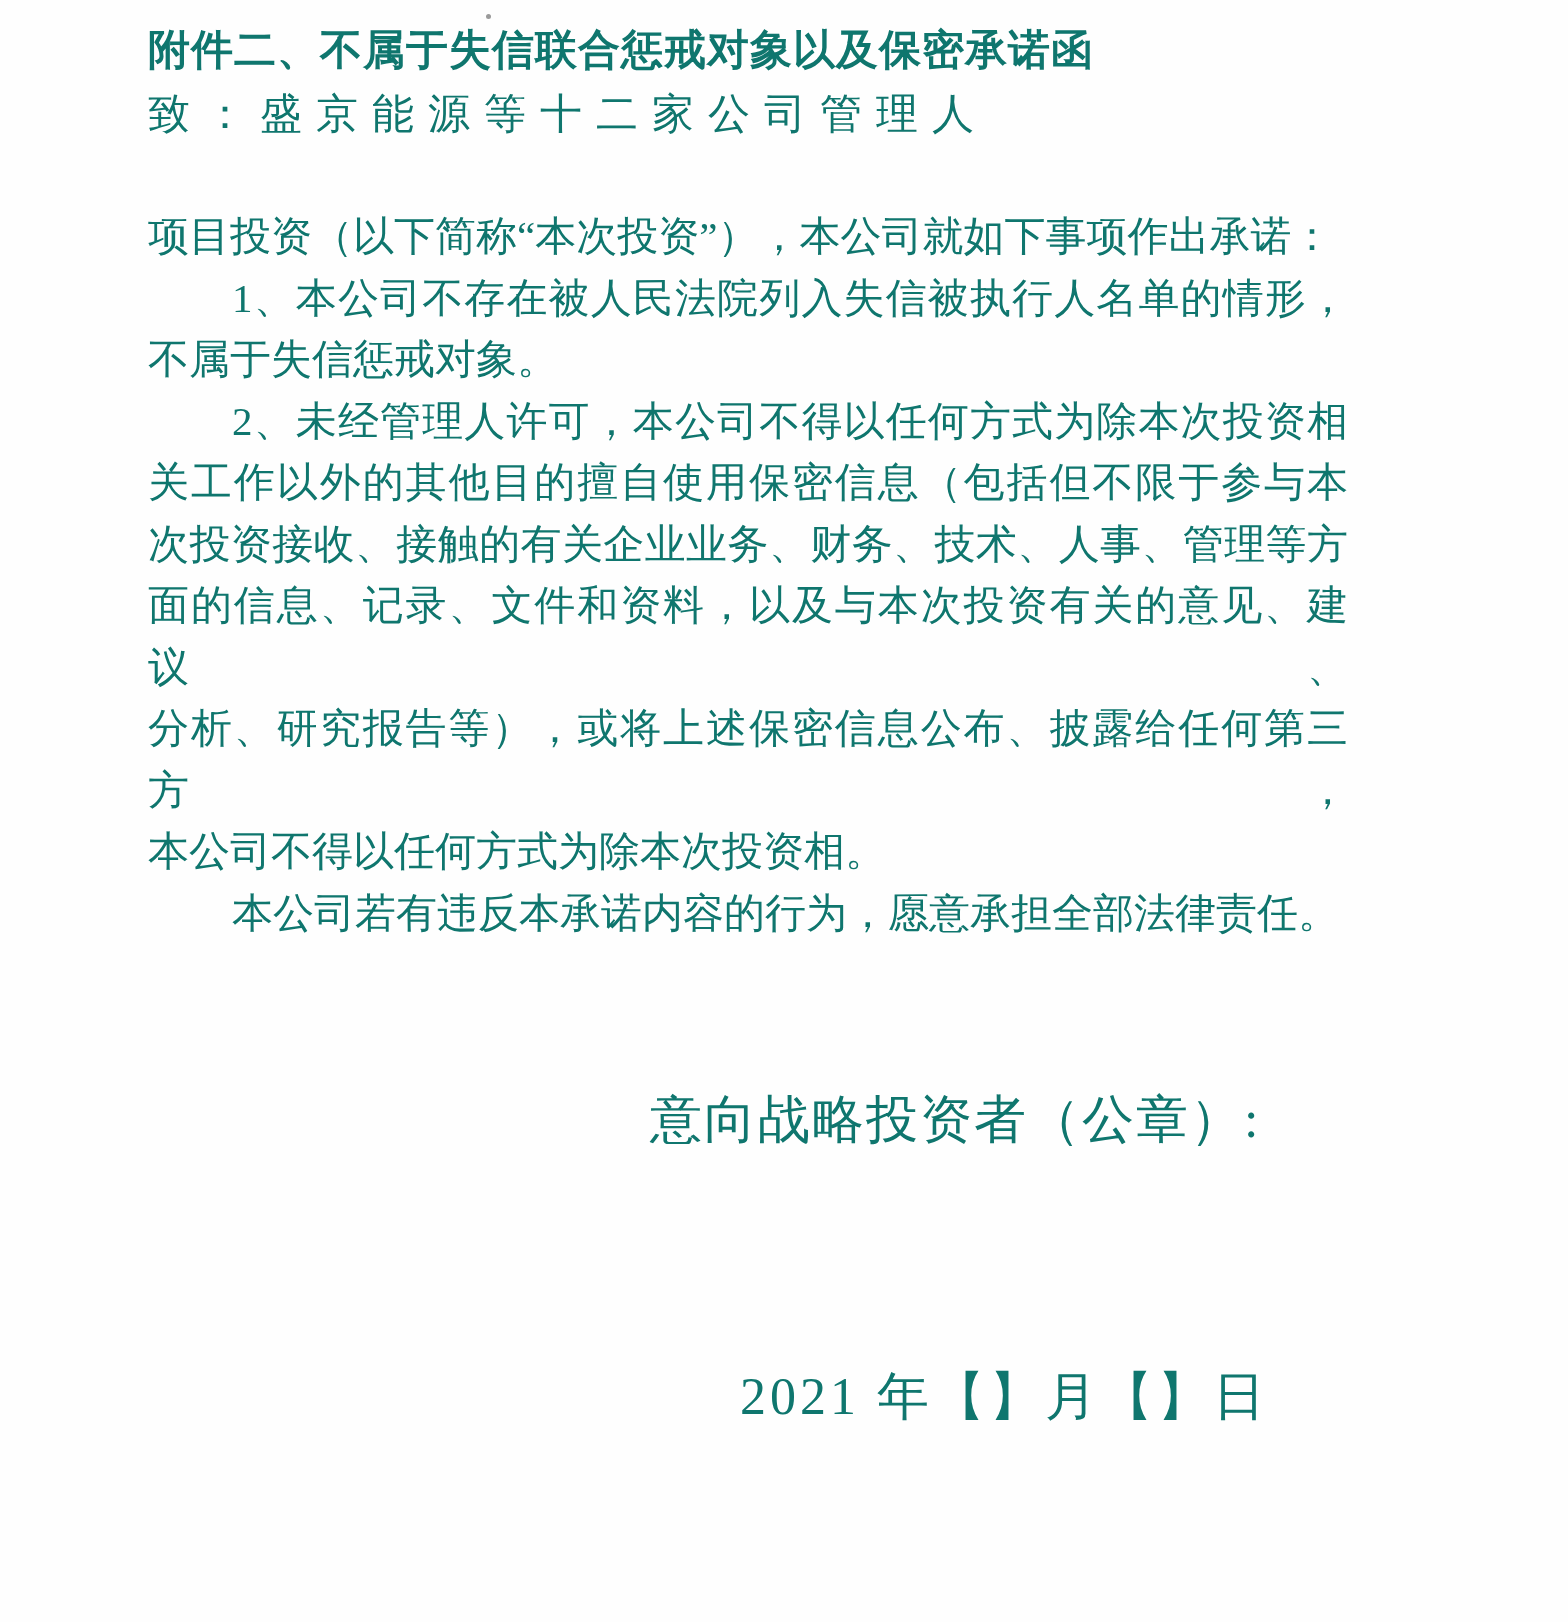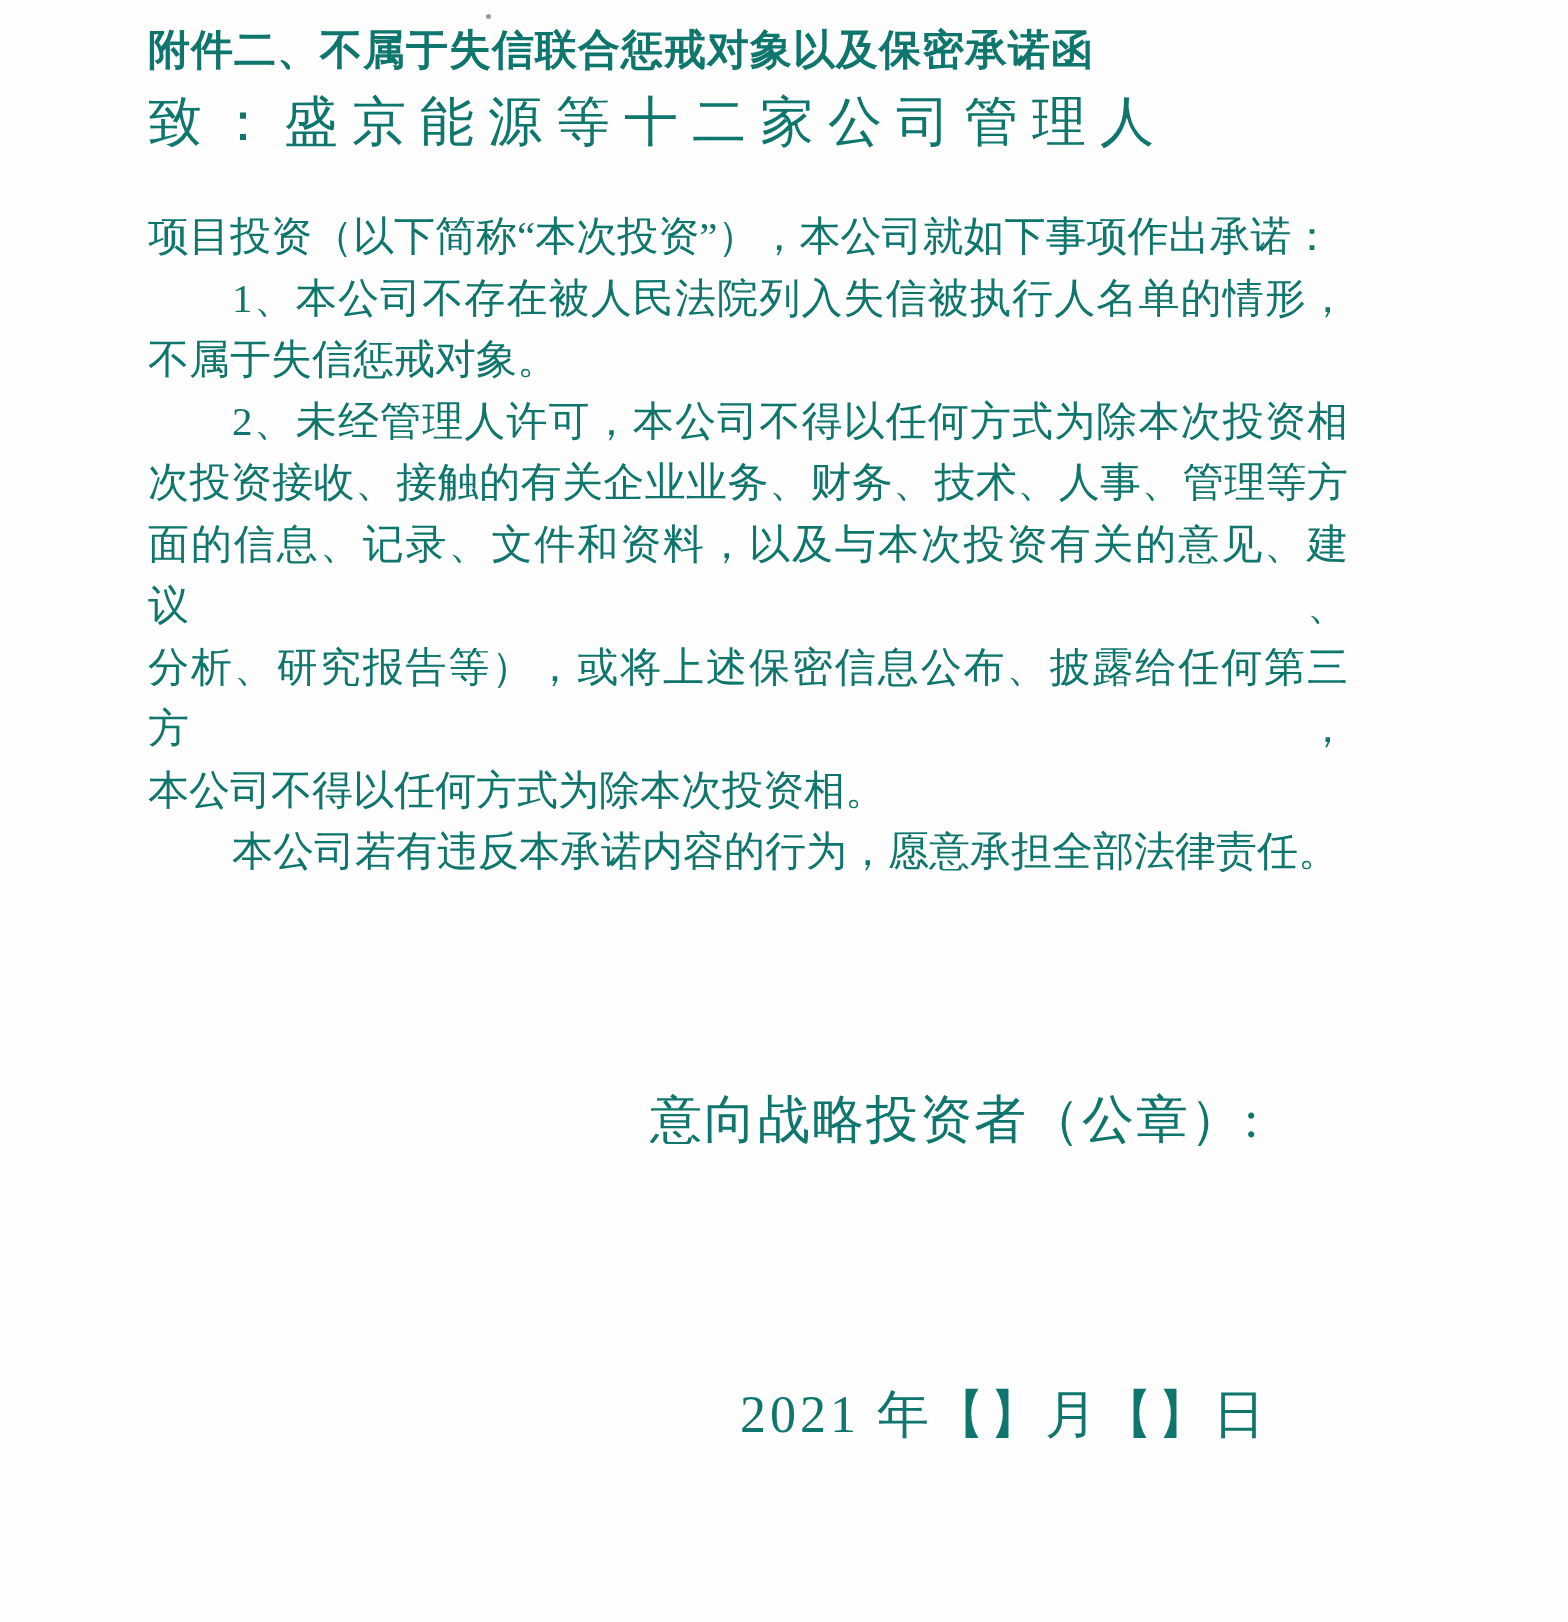--- a/index.html
+++ b/index.html
@@ -33,21 +33,21 @@
     margin: 0;
     font-size: 42px;
     font-weight: 700;
     letter-spacing: 1px;
     white-space: nowrap;
   }
   .addressee {
     position: absolute;
     left: 148px;
     top: 86px;
-    font-size: 54px;
+    font-size: 42px;
     letter-spacing: 14px;
     white-space: nowrap;
     text-align: center;
   }
   .doc-body {
     position: absolute;
     left: 148px;
     top: 206px;
     width: 1200px;
     font-size: 41px;
@@ -64,37 +64,38 @@
     text-indent: 84px;
   }
   .sig {
     position: absolute;
     font-size: 52px;
     white-space: nowrap;
     letter-spacing: 2px;
   }
   .sig-investor { left: 650px; top: 1085px; }
   .sig-rep      { left: 478px; top: 1232px; }
-  .sig-date     { left: 740px; top: 1362px; letter-spacing: 4px; margin-top: 18px; }
+  .sig-date     { left: 740px; top: 1362px; letter-spacing: 4px; }
 </style>
 </head>
 <body>
 
 <div class="page">
   <div class="artifact-dot"></div>
 
   <h1 class="doc-title">附件二、不属于失信联合惩戒对象以及保密承诺函</h1>
 
   <div class="addressee">致：盛京能源等十二家公司管理人</div>
 
   <div class="doc-body">
     <div class="line">项目投资（以下简称“本次投资”），本公司就如下事项作出承诺：</div>
     <div class="line indent fill">1、本公司不存在被人民法院列入失信被执行人名单的情形，</div>
     <div class="line">不属于失信惩戒对象。</div>
     <div class="line indent fill">2、未经管理人许可，本公司不得以任何方式为除本次投资相</div>
+    <div class="line fill">关工作以外的其他目的擅自使用保密信息（包括但不限于参与本</div>
     <div class="line fill">次投资接收、接触的有关企业业务、财务、技术、人事、管理等方</div>
     <div class="line fill">面的信息、记录、文件和资料，以及与本次投资有关的意见、建议、</div>
     <div class="line fill">分析、研究报告等），或将上述保密信息公布、披露给任何第三方，</div>
     <div class="line">本公司不得以任何方式为除本次投资相。</div>
     <div class="line indent">本公司若有违反本承诺内容的行为，愿意承担全部法律责任。</div>
   </div>
 
   <div class="sig sig-investor">意向战略投资者（公章）:</div>
 
 

